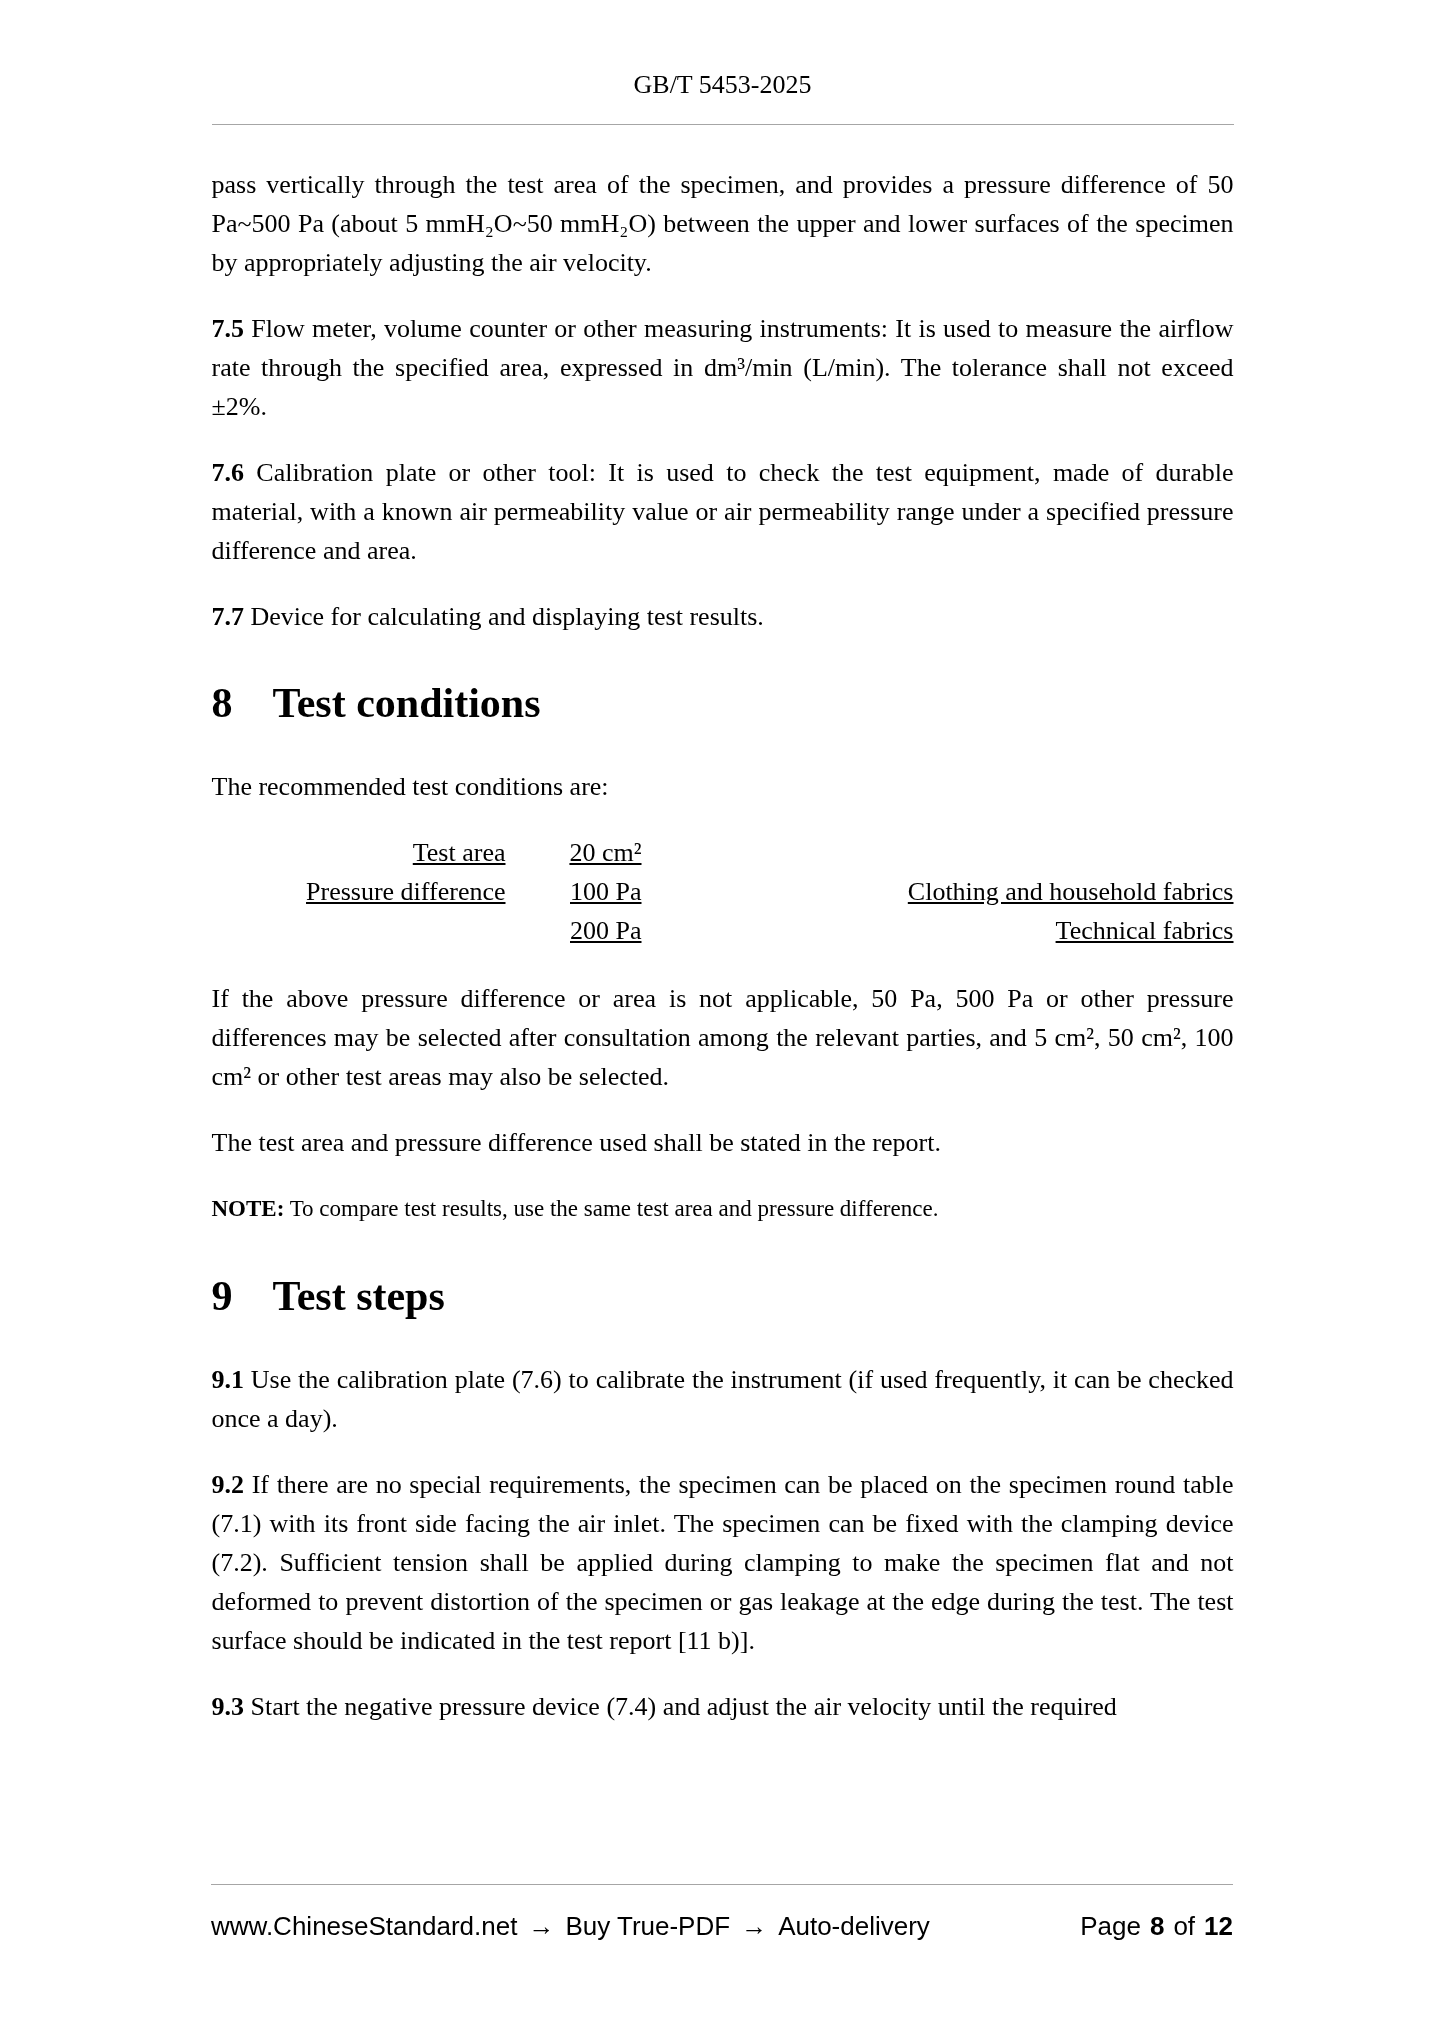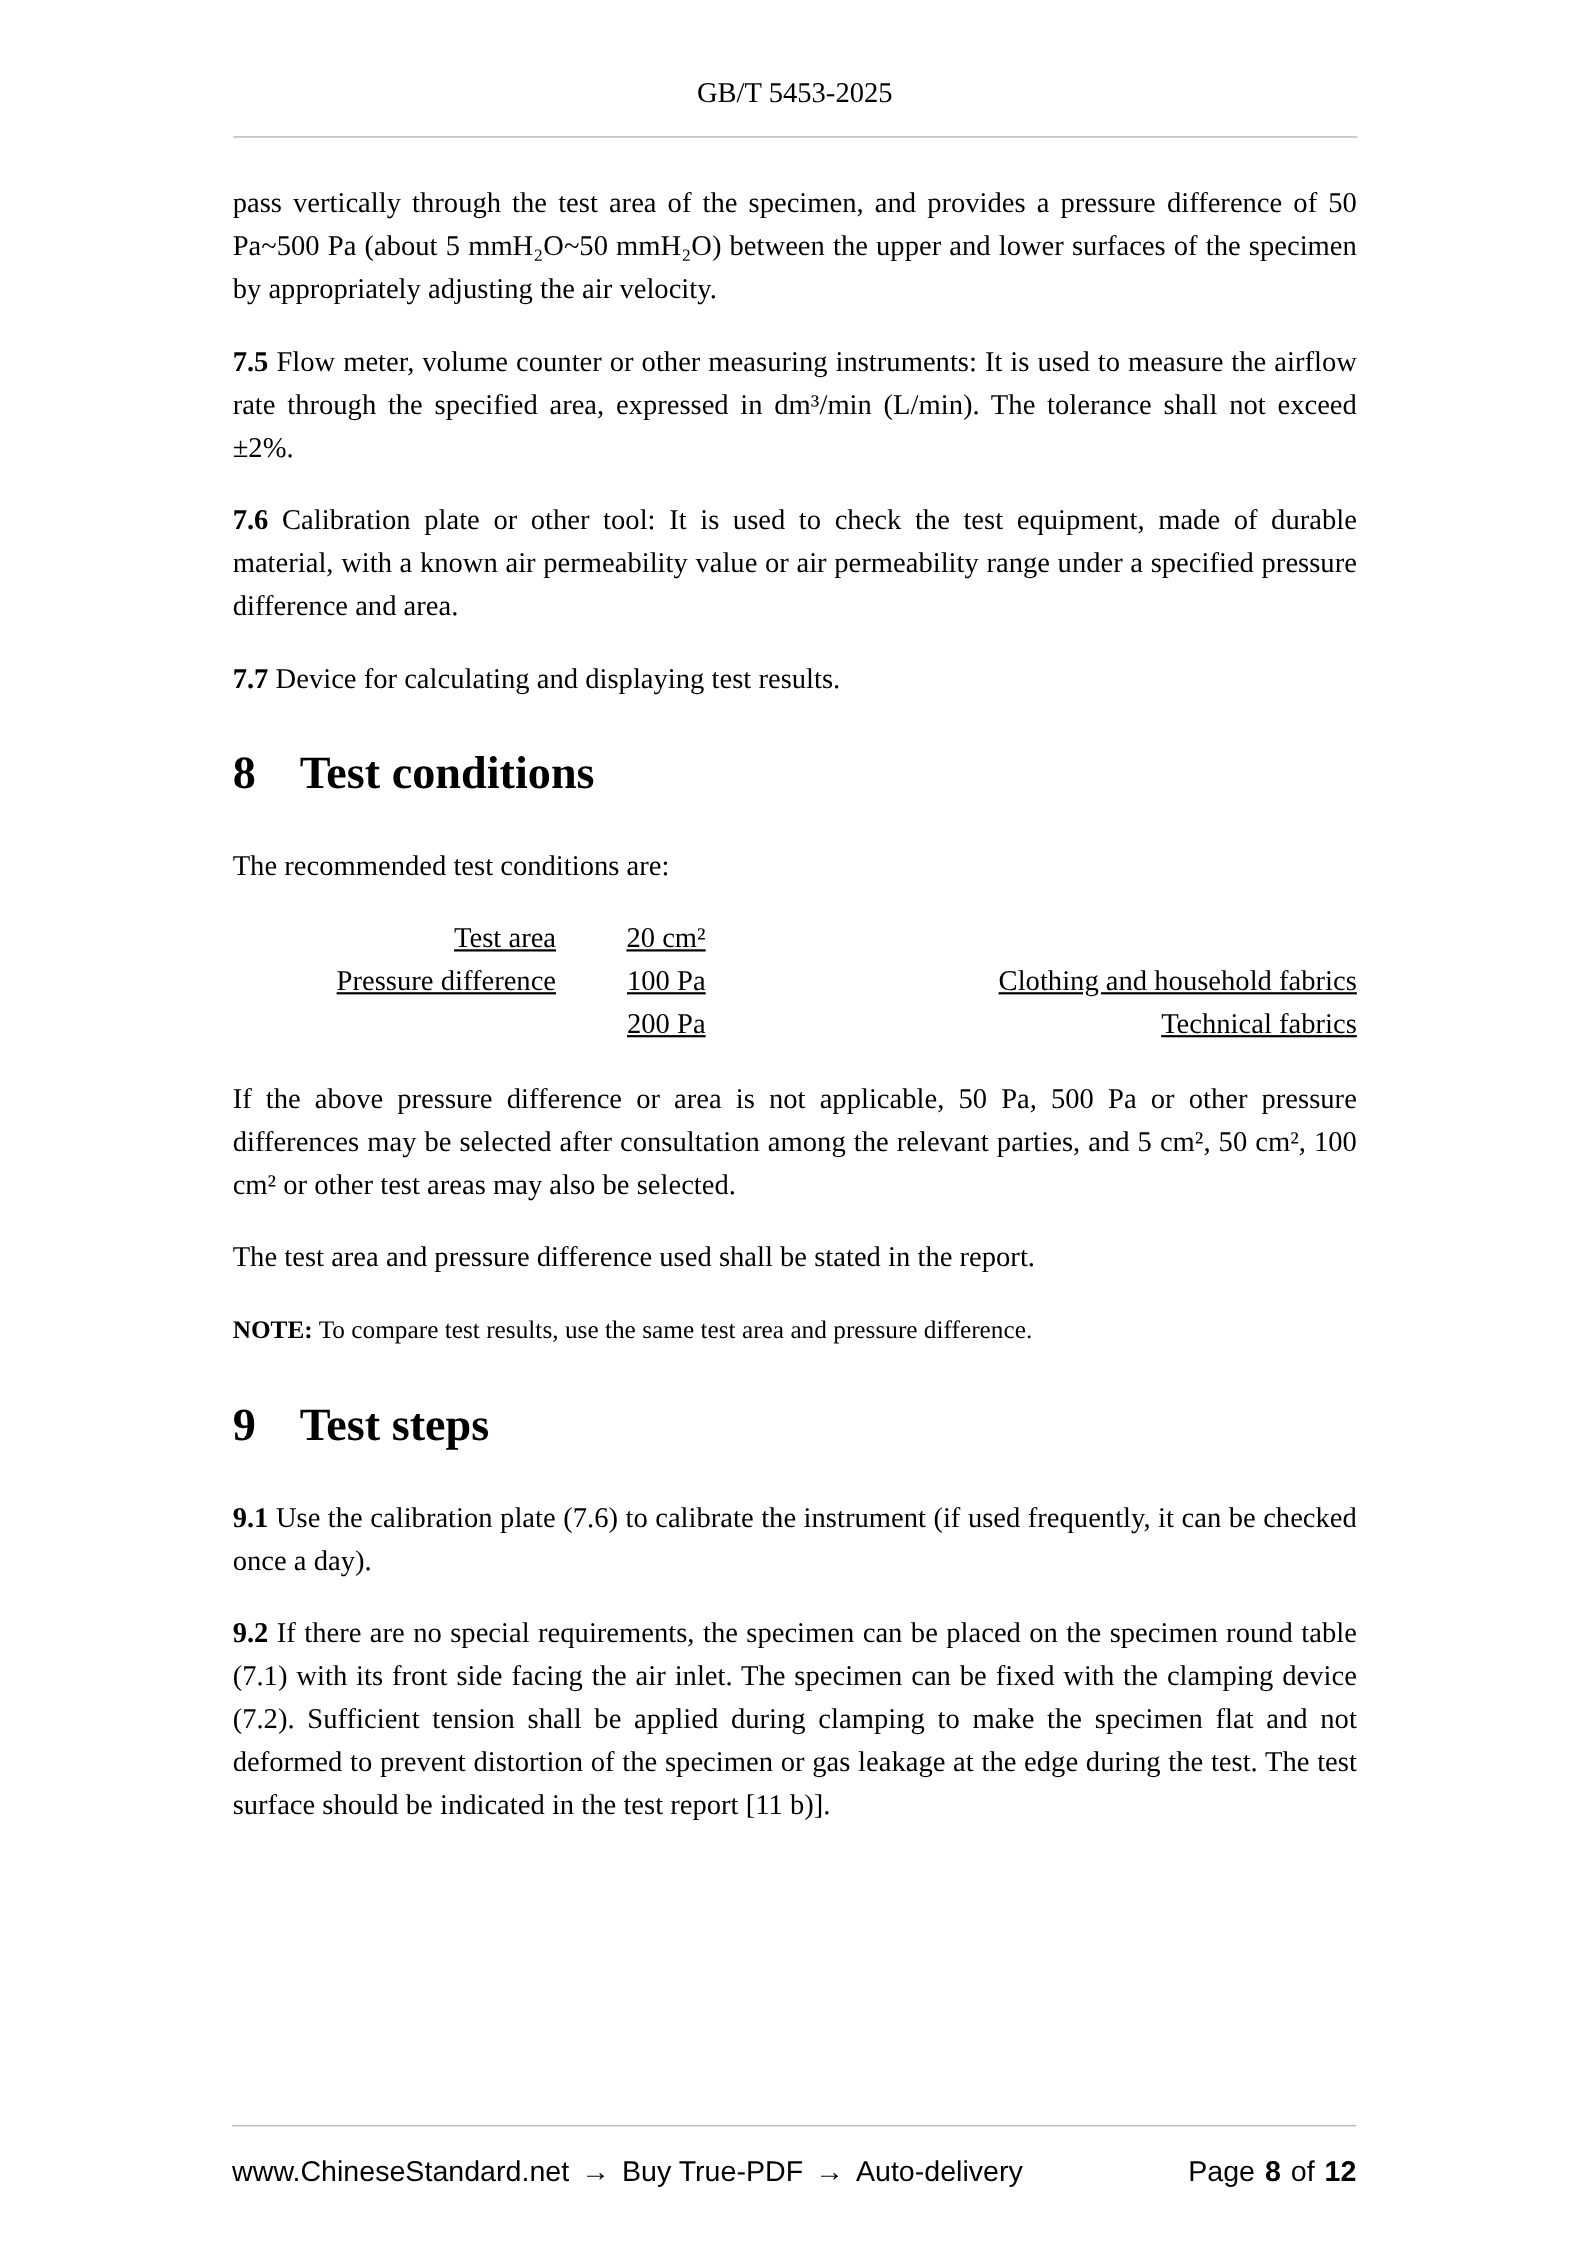--- a/index.html
+++ b/index.html
@@ -55,21 +55,21 @@
   .cond-row {
     display: grid;
     grid-template-columns: 280px 136px auto;
     line-height: 39px;
     text-align: right;
     text-decoration: underline;
   }
 
   .doc-footer {
     position: absolute;
-    top: 1932px;
+    top: 1884px;
     left: 211px;
     width: 1022px;
     border-top: 1px solid #a6a6a6;
     padding-top: 26px;
     font-family: "Liberation Sans", sans-serif;
     font-size: 26px;
     display: flex;
     justify-content: space-between;
     align-items: baseline;
   }
@@ -123,20 +123,21 @@
     <p class="para">The test area and pressure difference used shall be stated in the report.</p>
 
     <p class="note"><span class="b">NOTE:</span><span> To compare test results, use the same test area and pressure difference.</span></p>
 
     <h2 class="sec"><span class="num">9</span><span>Test steps</span></h2>
 
     <p class="para"><span class="b">9.1</span><span> Use the calibration plate (7.6) to calibrate the instrument (if used frequently, it can be checked once a day).</span></p>
 
     <p class="para"><span class="b">9.2</span><span> If there are no special requirements, the specimen can be placed on the specimen round table (7.1) with its front side facing the air inlet. The specimen can be fixed with the clamping device (7.2). Sufficient tension shall be applied during clamping to make the specimen flat and not deformed to prevent distortion of the specimen or gas leakage at the edge during the test. The test surface should be indicated in the test report [11 b)].</span></p>
 
+    <p class="para"><span class="b">9.3</span><span> Start the negative pressure device (7.4) and adjust the air velocity until the required</span></p>
 
   </div>
 
   <div class="doc-footer">
     <div class="f-left">
       <span>www.ChineseStandard.net</span>
       <span>→</span>
       <span>Buy True-PDF</span>
       <span>→</span>
       <span>Auto-delivery</span>

